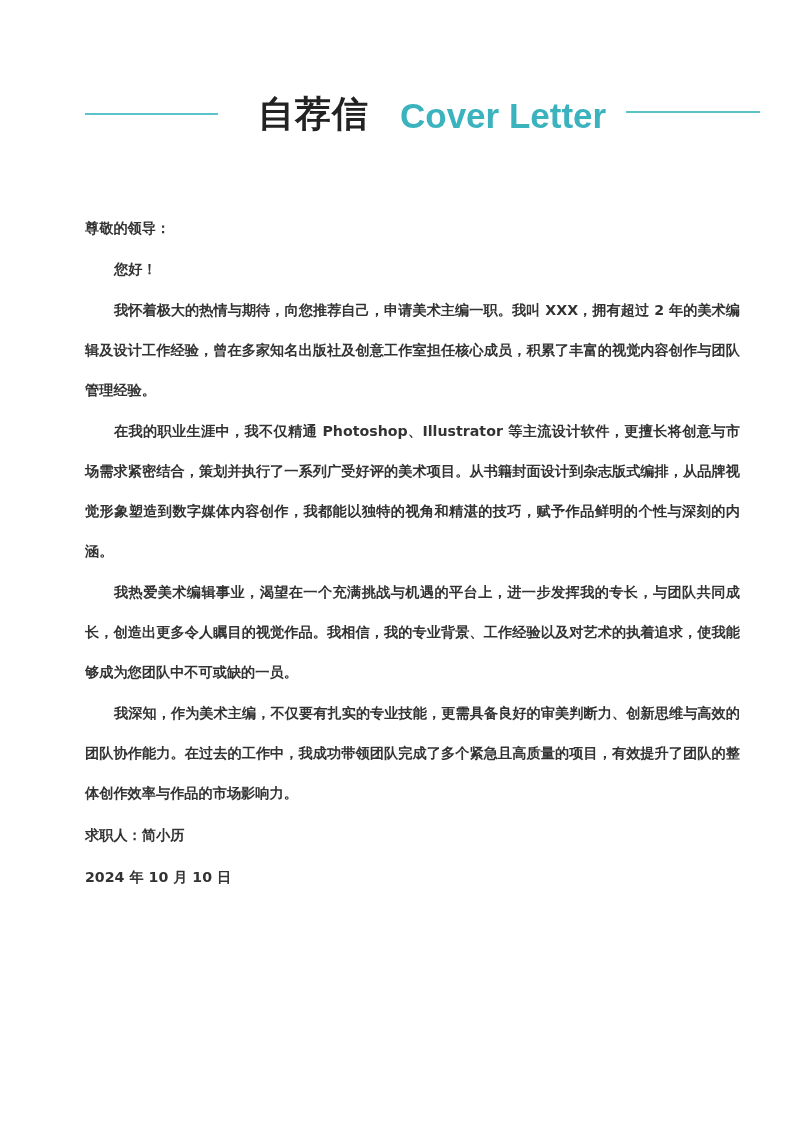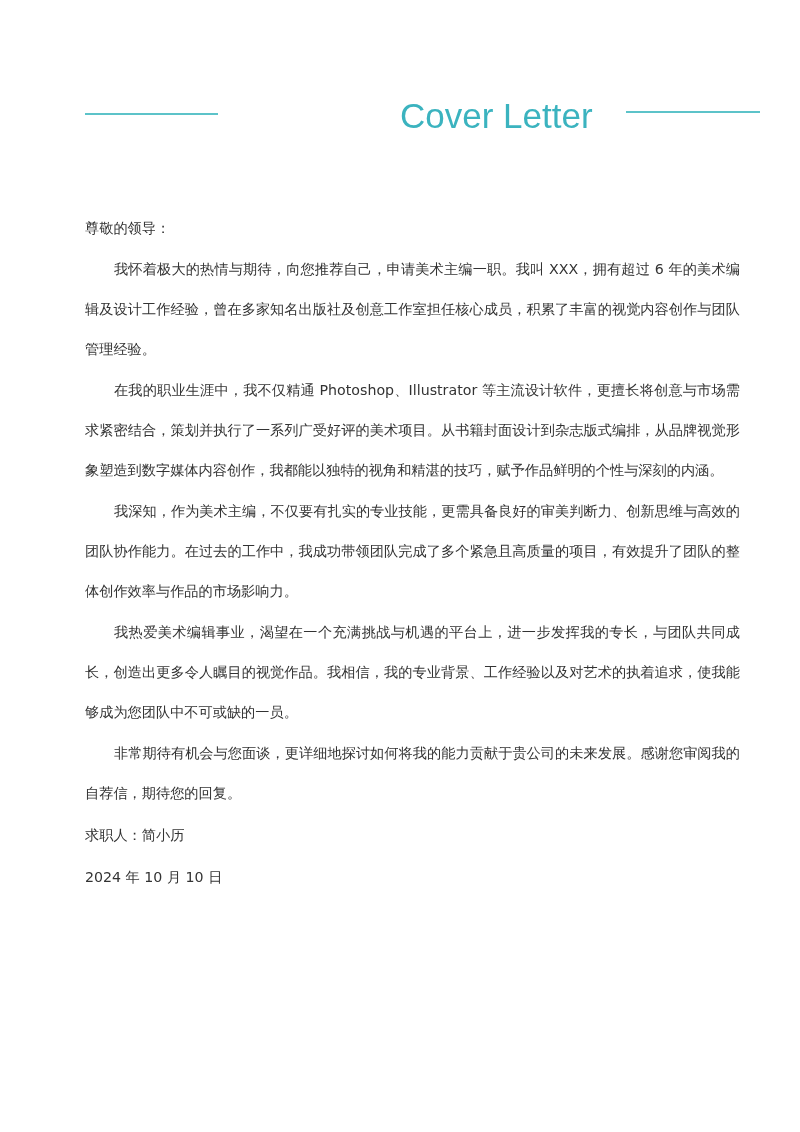--- a/index.html
+++ b/index.html
@@ -45,56 +45,58 @@
       color: #222222;
       letter-spacing: 1px;
       line-height: 44px;
     }
     .title-en {
       position: absolute;
       left: 400px;
       top: 6px;
       font-family: "Liberation Sans", sans-serif;
       font-size: 35px;
-      font-weight: normal;
+      font-weight: bold;
       line-height: 44px;
     }
     .letter {
       position: absolute;
       top: 208px;
       left: 85px;
       width: 655px;
       font-size: 14.2px;
       line-height: 40px;
       color: #333333;
+      font-weight: bold;
     }
     .letter p {
       margin: 0 0 1px 0;
       padding: 0;
       text-align: justify;
     }
     .indent {
       text-indent: 29px;
     }
     .right {
       text-align: right;
       margin-top: 2px !important;
     }
   </style>
 </head>
 <body>
 
 <div class="header">
   <div class="rule rule-left" style="background: rgb(92, 195, 201);"></div>
+  <div class="title-cn" style="color: rgb(34, 34, 34);">自荐信</div>
   <div class="title-en" style="color: rgb(59, 179, 191);">Cover Letter</div>
   <div class="rule rule-right" style="background: rgb(92, 195, 201);"></div>
 </div>
 
 <div class="letter">
   <p>尊敬的领导：</p>
-  <p class="indent">我怀着极大的热情与期待，向您推荐自己，申请美术主编一职。我叫 XXX，拥有超过 6 年的美术编辑及设计工作经验，曾在多家知名出版社及创意工作室担任核心成员，积累了丰富的视觉内容创作与团队管理经验。</p>
+  <p class="indent">您好！</p>
+  <p class="indent">我怀着极大的热情与期待，向您推荐自己，申请美术主编一职。我叫 XXX，拥有超过 2 年的美术编辑及设计工作经验，曾在多家知名出版社及创意工作室担任核心成员，积累了丰富的视觉内容创作与团队管理经验。</p>
   <p class="indent">在我的职业生涯中，我不仅精通 Photoshop、Illustrator 等主流设计软件，更擅长将创意与市场需求紧密结合，策划并执行了一系列广受好评的美术项目。从书籍封面设计到杂志版式编排，从品牌视觉形象塑造到数字媒体内容创作，我都能以独特的视角和精湛的技巧，赋予作品鲜明的个性与深刻的内涵。</p>
+  <p class="indent">我热爱美术编辑事业，渴望在一个充满挑战与机遇的平台上，进一步发挥我的专长，与团队共同成长，创造出更多令人瞩目的视觉作品。我相信，我的专业背景、工作经验以及对艺术的执着追求，使我能够成为您团队中不可或缺的一员。</p>
   <p class="indent">我深知，作为美术主编，不仅要有扎实的专业技能，更需具备良好的审美判断力、创新思维与高效的团队协作能力。在过去的工作中，我成功带领团队完成了多个紧急且高质量的项目，有效提升了团队的整体创作效率与作品的市场影响力。</p>
-  <p class="indent">我热爱美术编辑事业，渴望在一个充满挑战与机遇的平台上，进一步发挥我的专长，与团队共同成长，创造出更多令人瞩目的视觉作品。我相信，我的专业背景、工作经验以及对艺术的执着追求，使我能够成为您团队中不可或缺的一员。</p>
-  <p class="indent">非常期待有机会与您面谈，更详细地探讨如何将我的能力贡献于贵公司的未来发展。感谢您审阅我的自荐信，期待您的回复。</p>
   <p class="right">求职人：简小历</p>
   <p class="right">2024 年 10 月 10 日</p>
 </div>
 
 </body></html>

